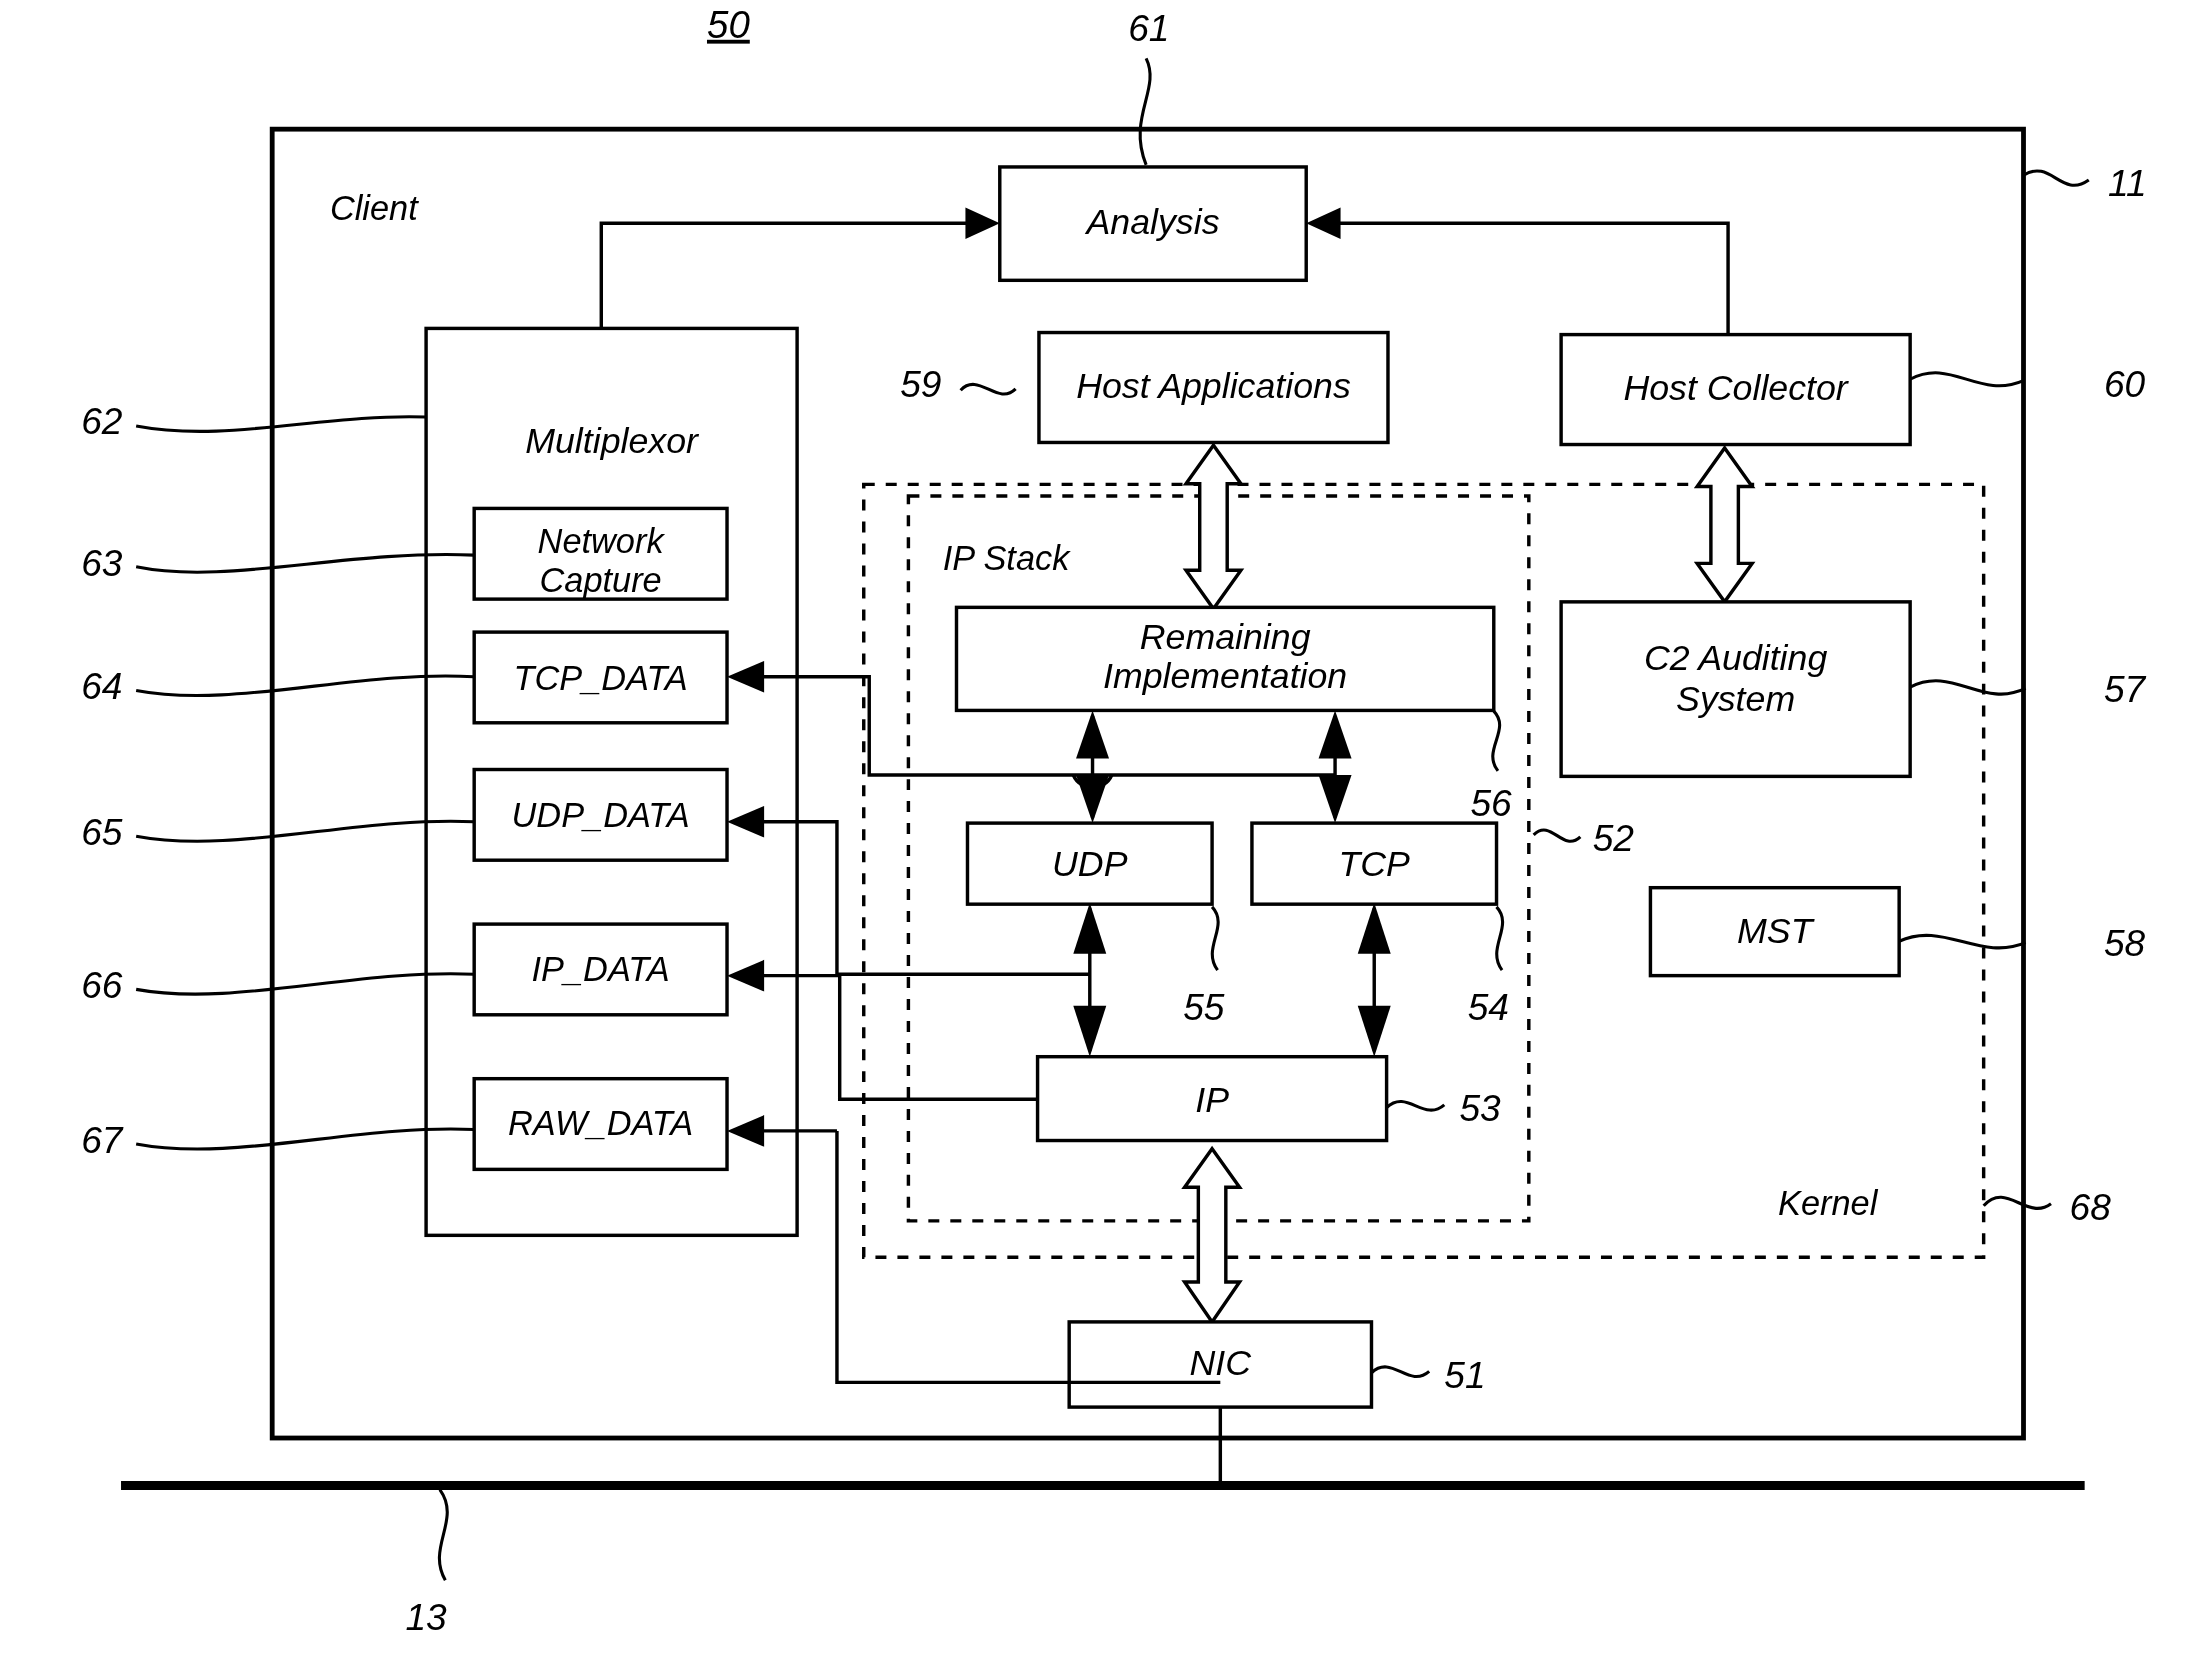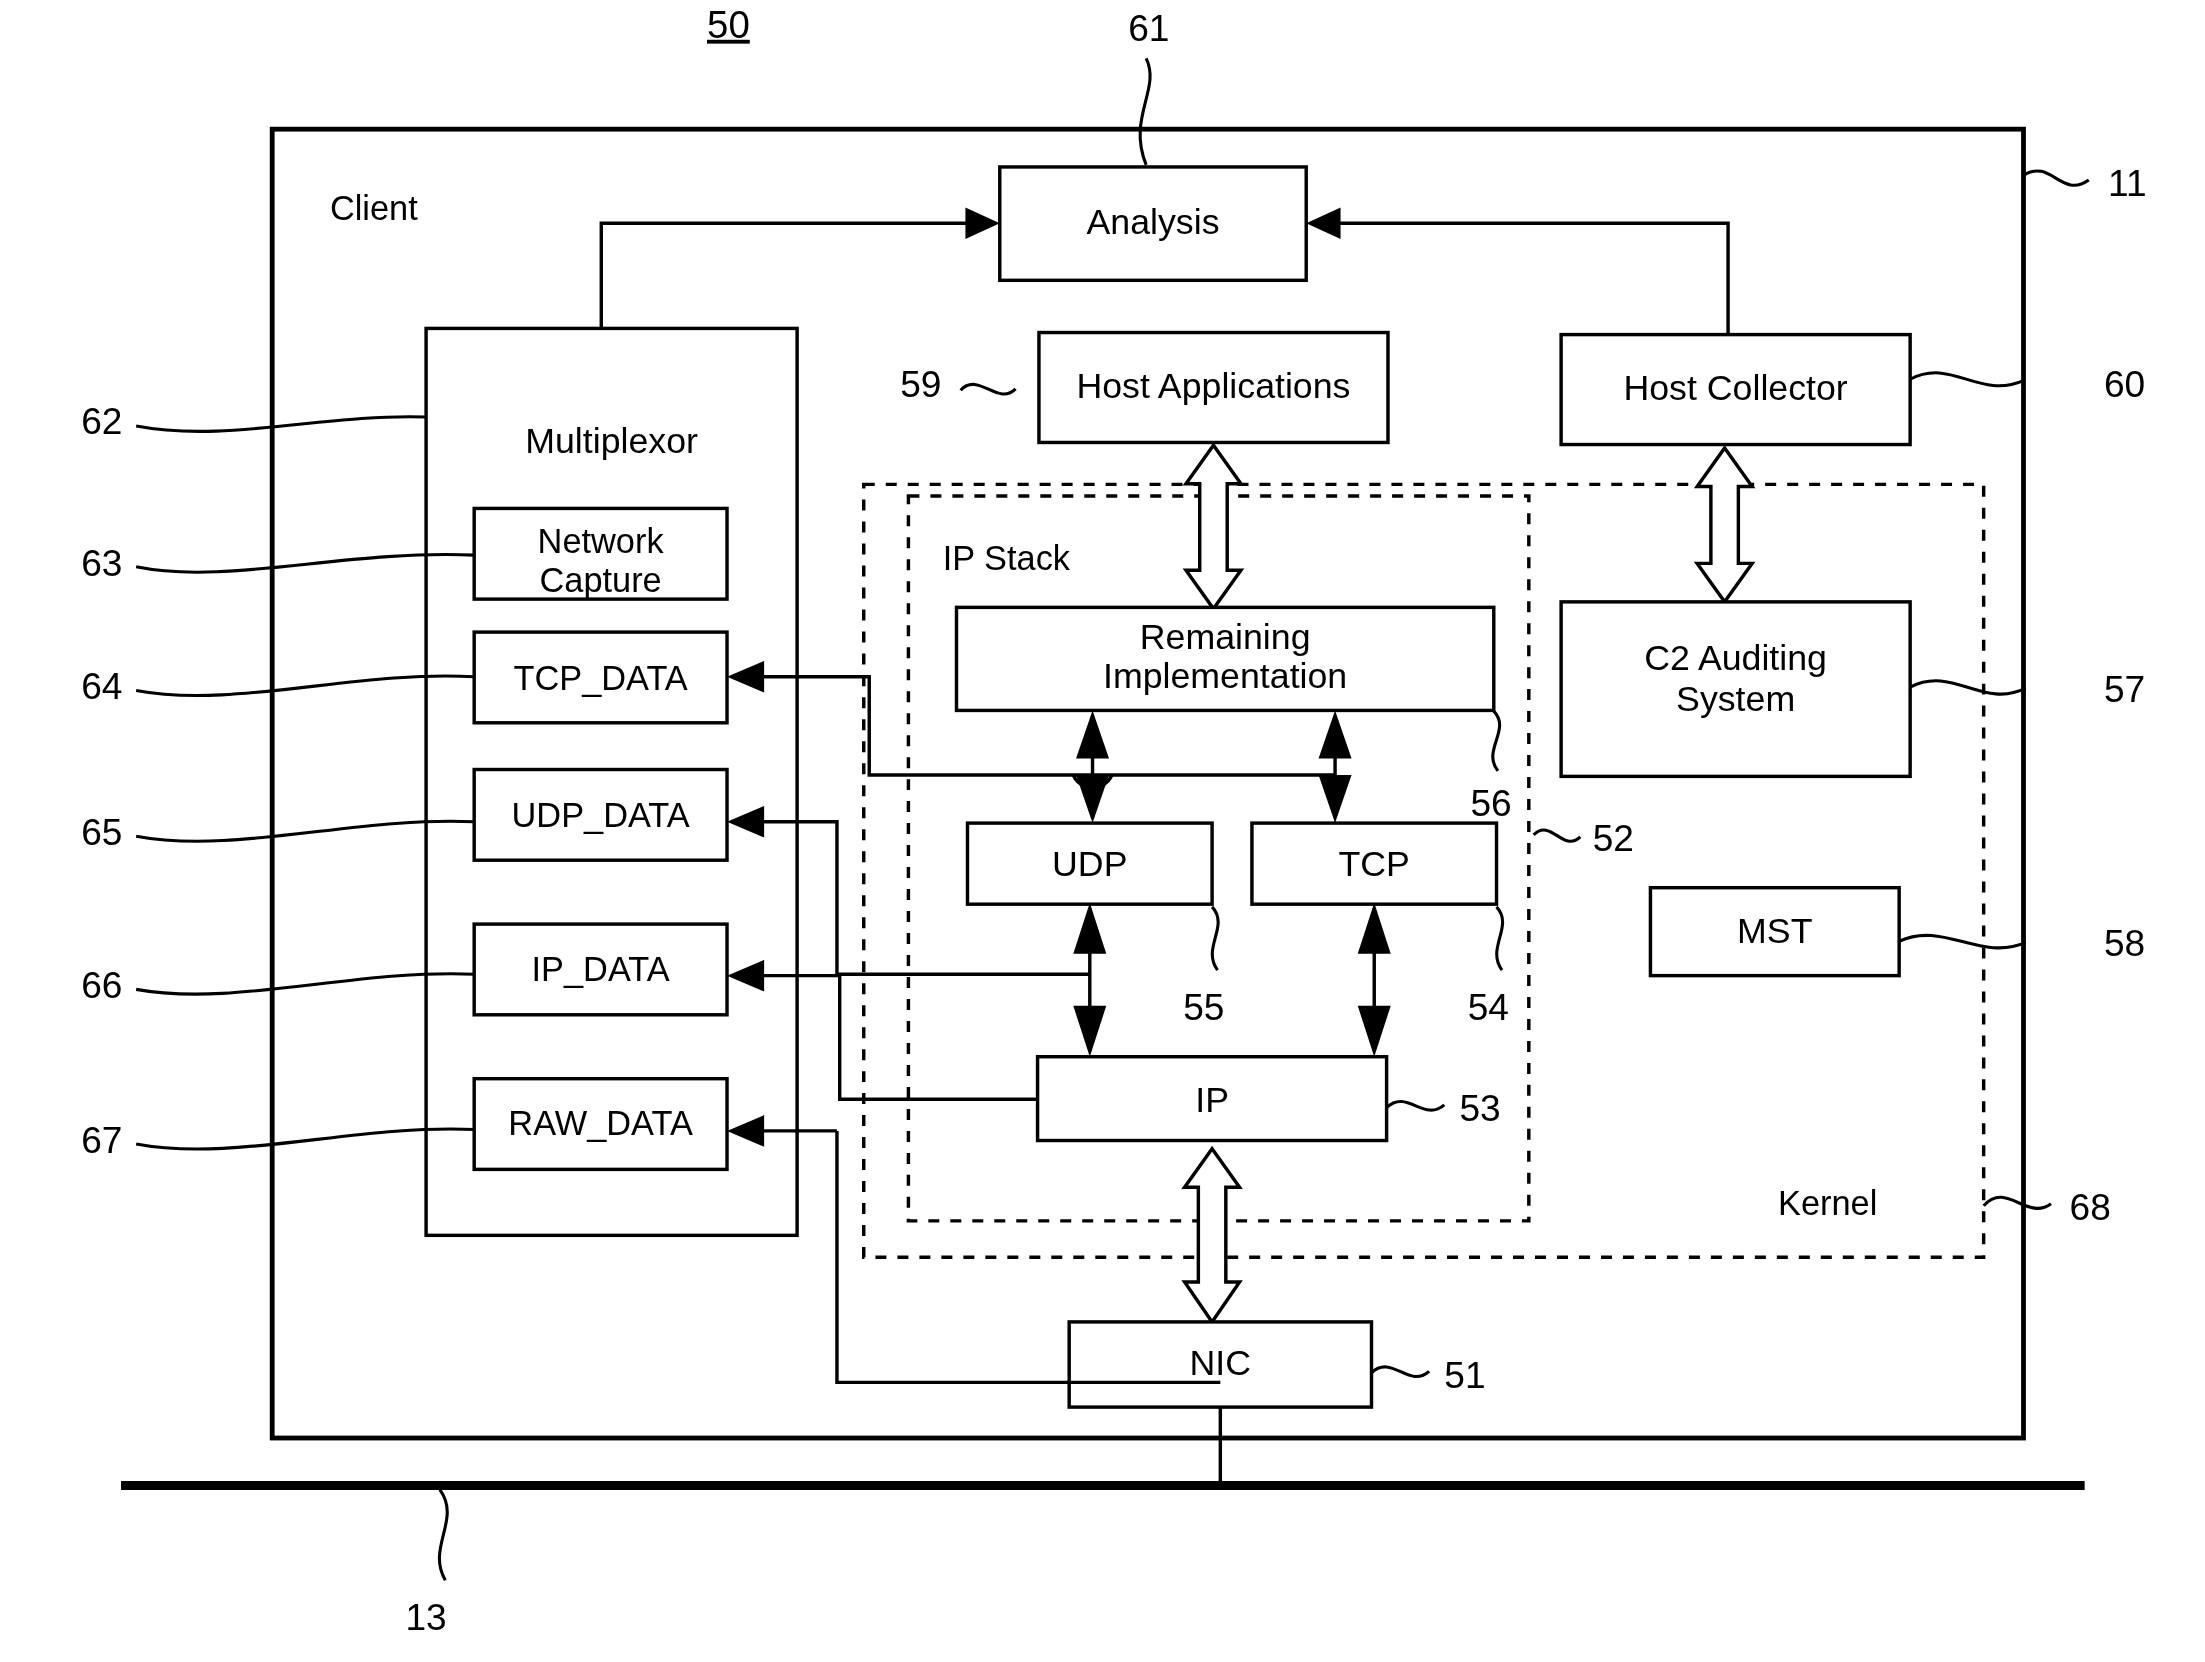--- a/index.html
+++ b/index.html
@@ -12,20 +12,21 @@
     width: 2205px;
     height: 1662px;
     font-family: "Liberation Sans", sans-serif;
     color: #000000;
     overflow: hidden;
   }
   #figure-root {
     position: relative;
     width: 2205px;
     height: 1310px;
+    font-style: italic;
   }
   svg#figure-canvas {
     position: absolute;
     top: 0;
     left: 0;
     width: 2205px;
     height: 1662px;
     display: block;
   }
   text {

